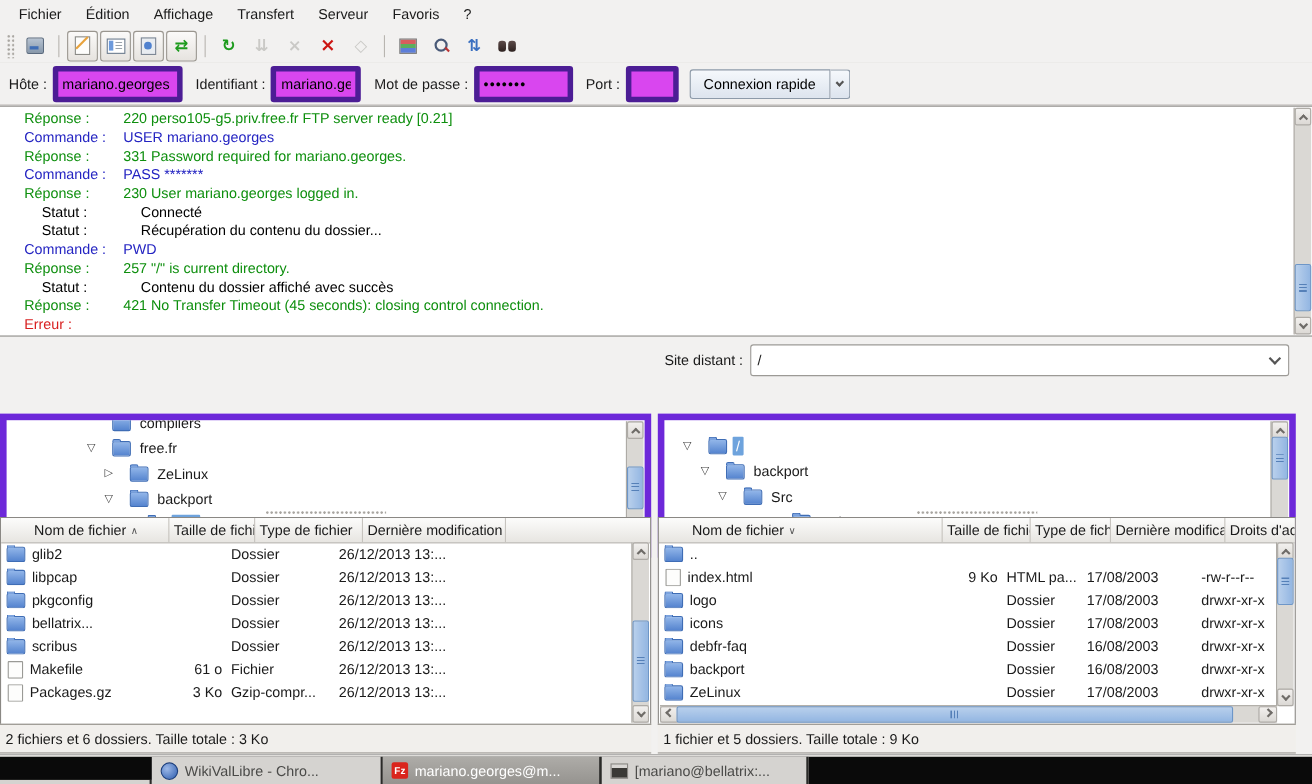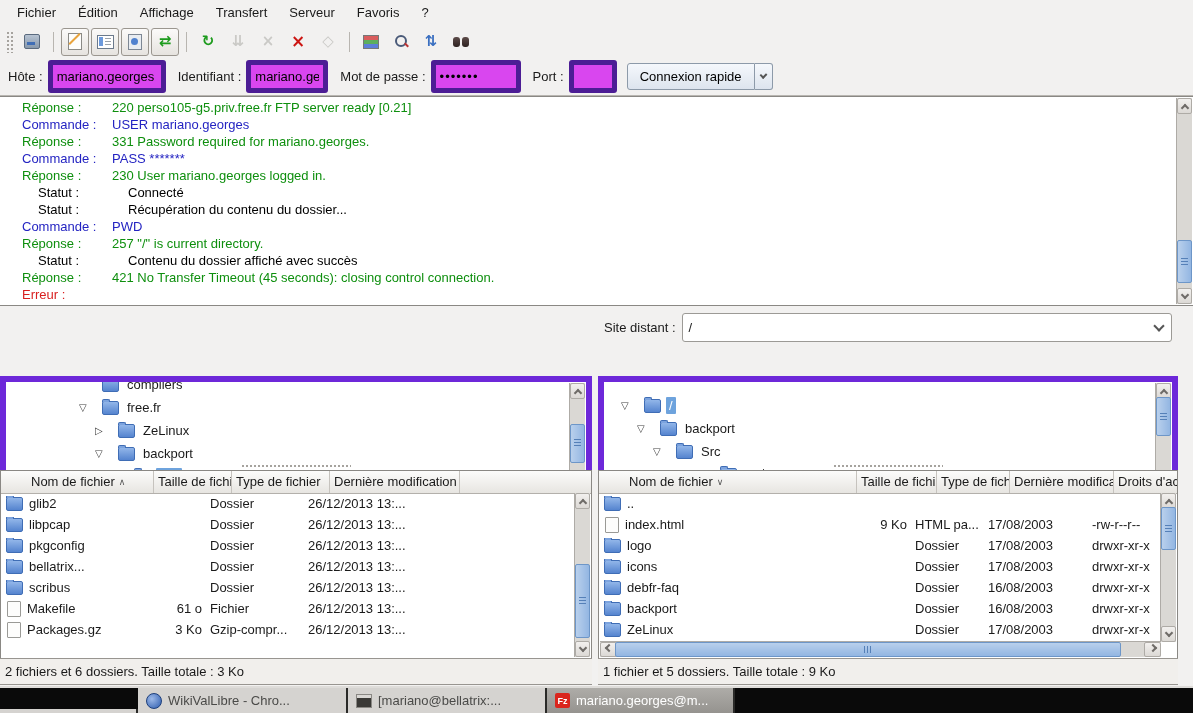--- a/index.html
+++ b/index.html
@@ -587,23 +587,23 @@
   </div>
 
   <div class="taskbar" id="taskbar">
       <div class="tb">
         <span class="tbl">aBlaCar - Le site d...</span>
       </div>
       <div class="tb">
         <span class="tbicon globe"></span>
         <span class="tbl">WikiValLibre - Chro...</span>
       </div>
+      <div class="tb active">
+        <span class="tbicon filezilla">Fz</span>
+        <span class="tbl">mariano.georges@m...</span>
+      </div>
       <div class="tb">
         <span class="tbicon terminal"></span>
         <span class="tbl">[mariano@bellatrix:...</span>
       </div>
-      <div class="tb active">
-        <span class="tbicon filezilla">Fz</span>
-        <span class="tbl">mariano.georges@m...</span>
-      </div>
     </div>
 
 </div>
 
 </body></html>

